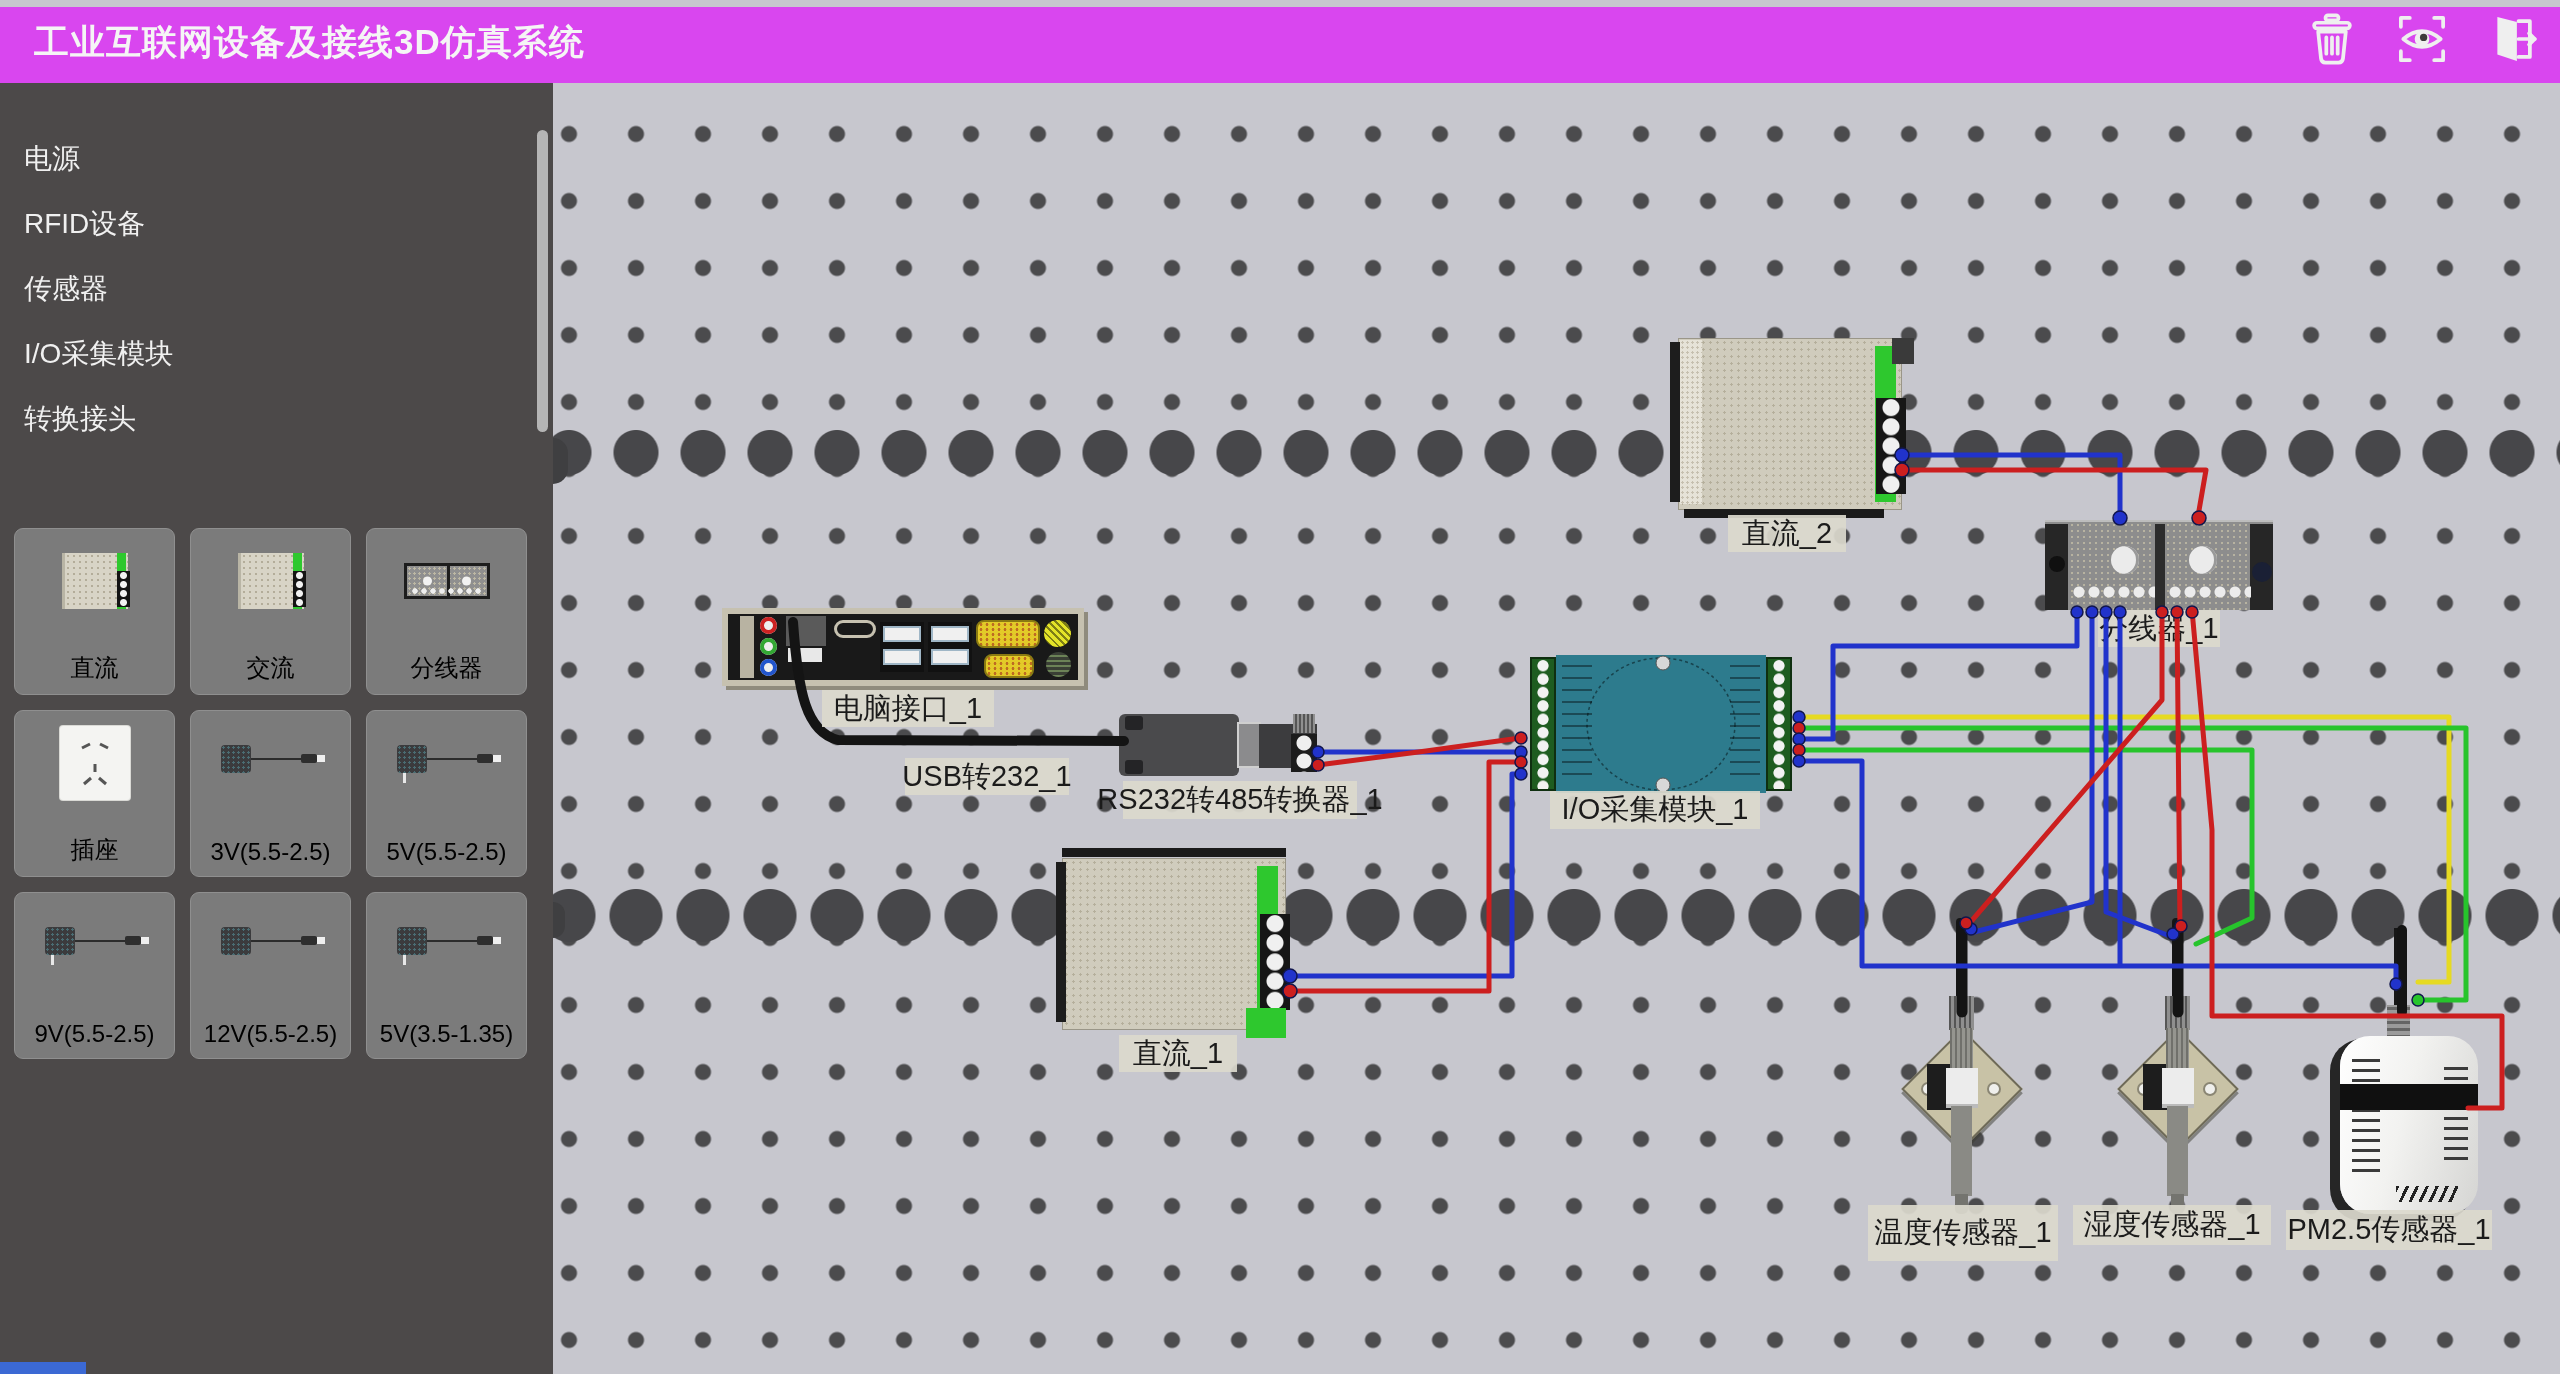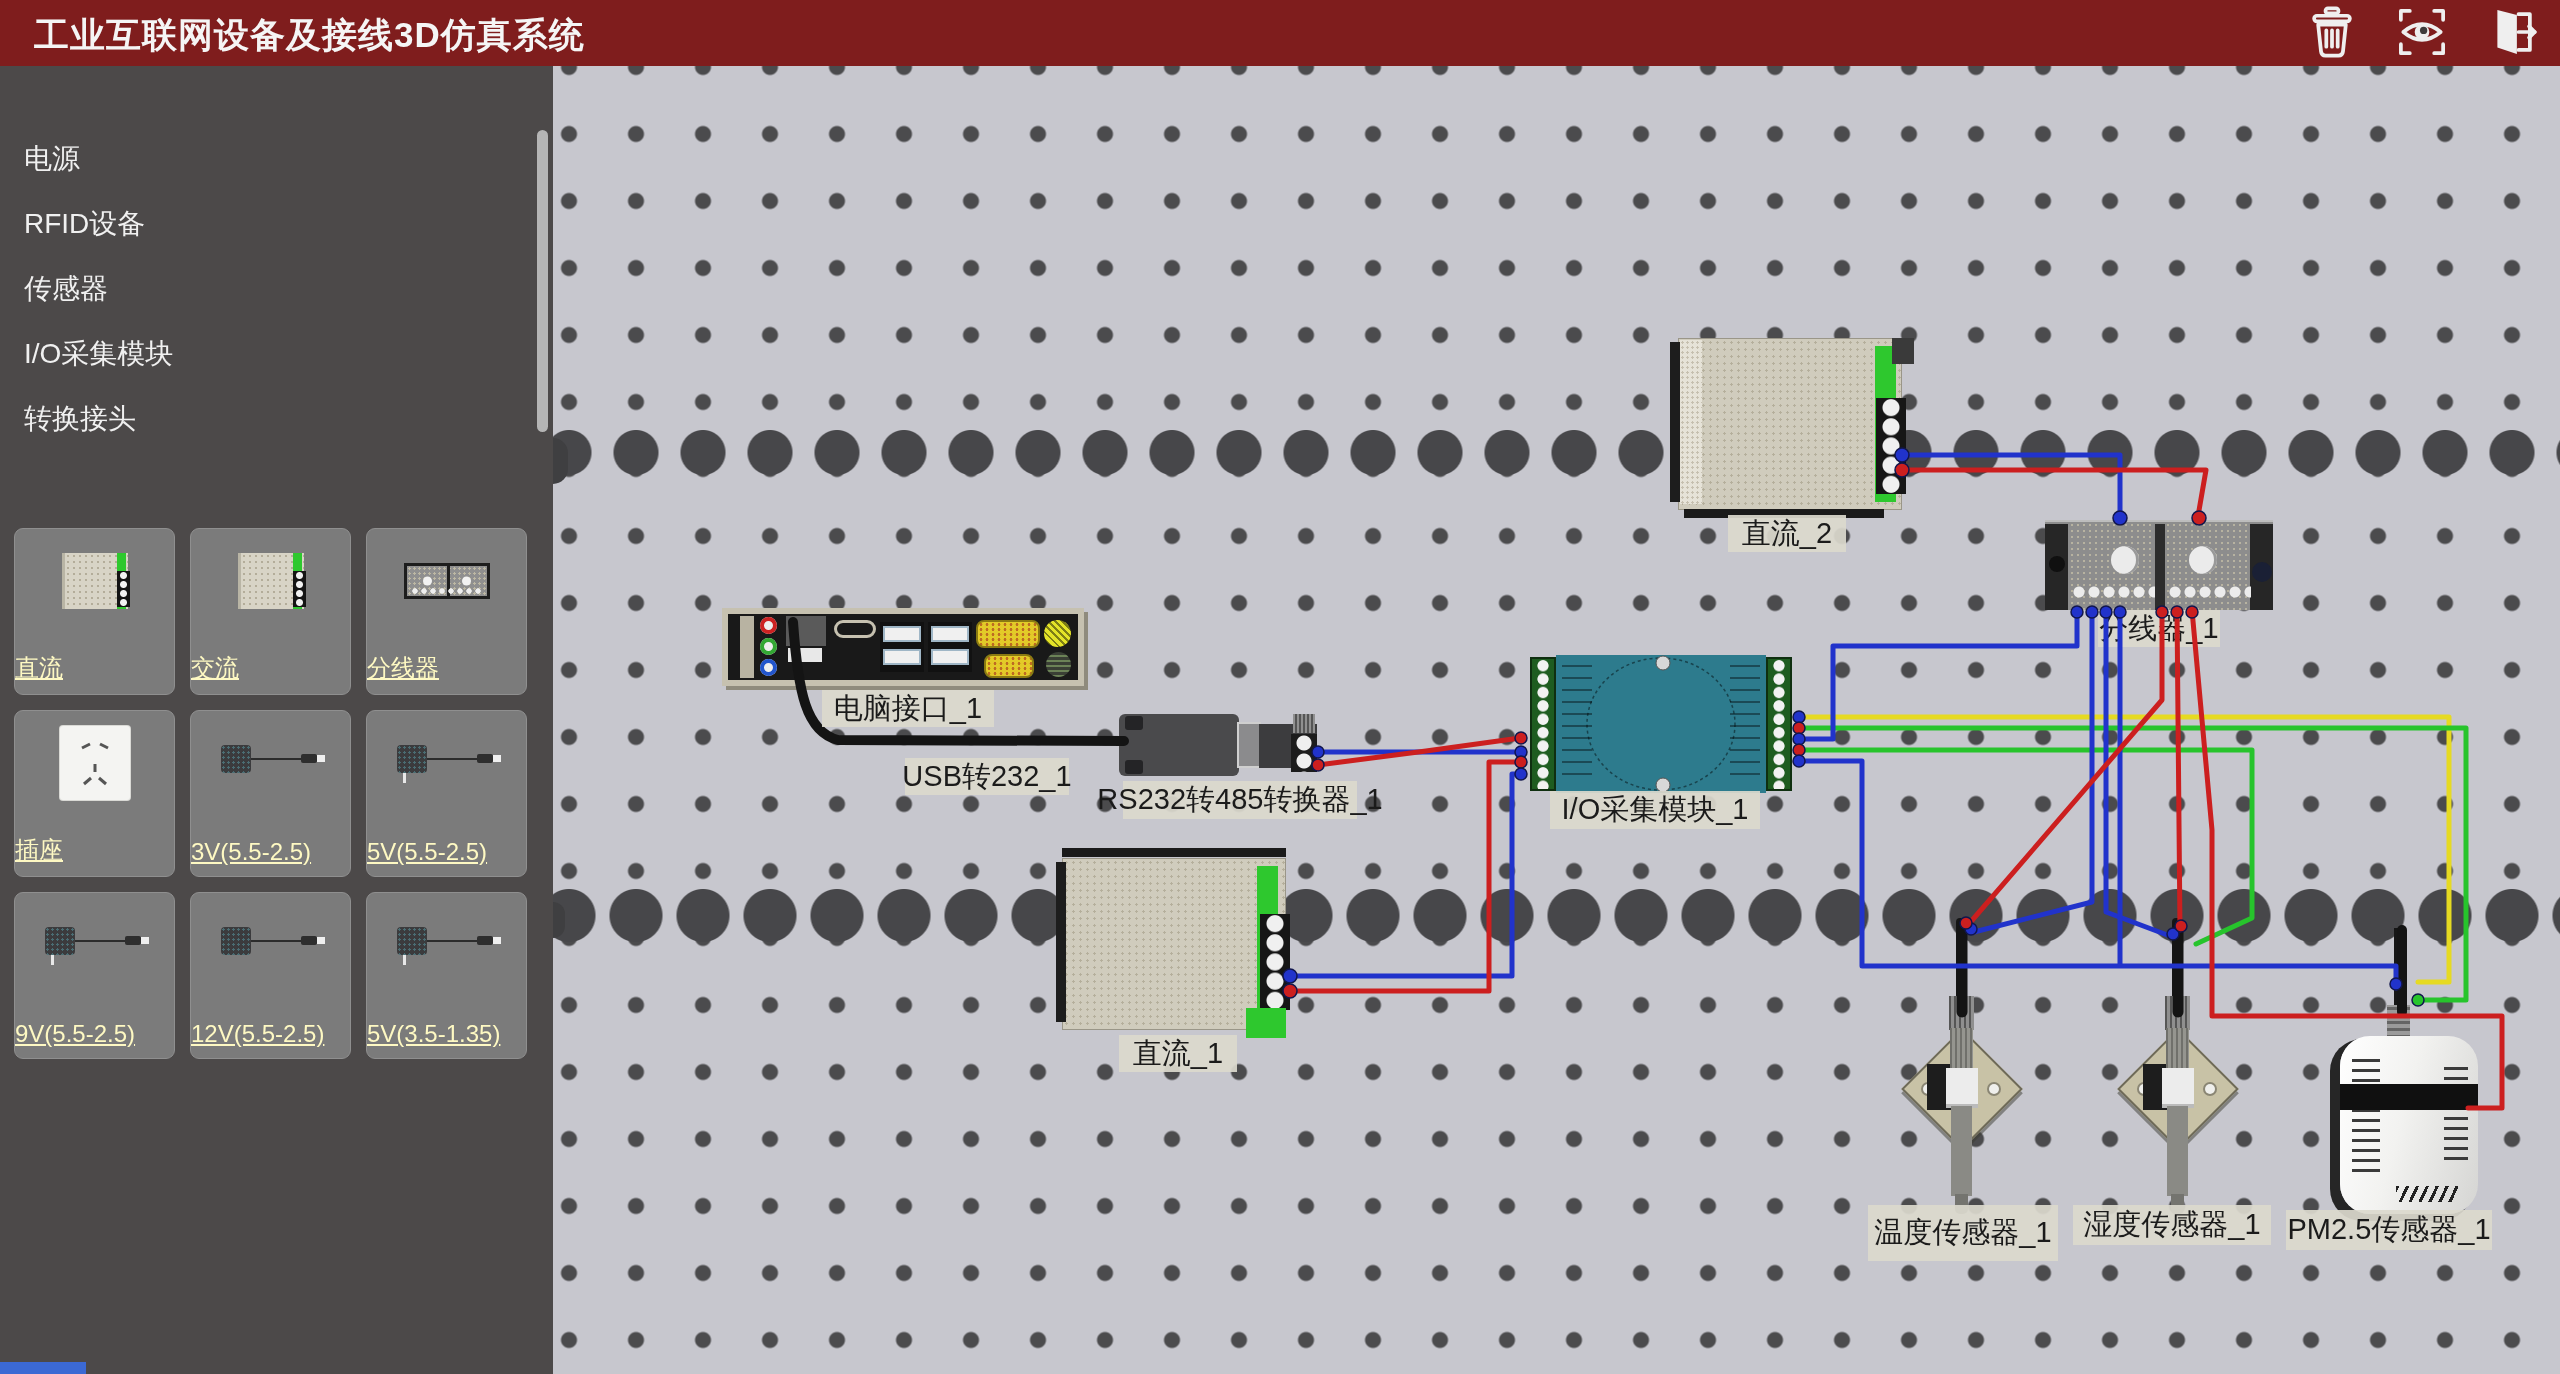--- a/index.html
+++ b/index.html
@@ -1,20 +1,20 @@
 <!DOCTYPE html>
 <html><head>
 <meta charset="utf-8">
 <style>
   * { margin:0; padding:0; box-sizing:border-box; }
   html,body { width:2560px; height:1374px; overflow:hidden; background:#c7c7ce;
     font-family:"Liberation Sans","DejaVu Sans",sans-serif; }
 
   
-  .topbar { position:absolute; left:0; top:0; width:2560px; height:66px; background:#7f1d1d; z-index:20; }
+  .topbar { position:absolute; left:0; top:7px; width:2560px; height:76px; background:#d946ef; z-index:20; }
   .topbar .title { position:absolute; left:34px; top:12px; color:#f5f5f5; font-size:35px; font-weight:bold; letter-spacing:1px; }
   .topbar .tools { position:absolute; right:10px; top:4px; display:flex; gap:14px; }
   .iconbtn { width:76px; height:56px; background:none; border:none; cursor:pointer; display:flex; align-items:center; justify-content:center; }
   .iconbtn svg { width:52px; height:52px; stroke:#efefef; fill:none; stroke-width:4.6; stroke-linecap:round; stroke-linejoin:round; }
 
   
   .sidebar { position:absolute; left:0; top:62px; width:553px; height:1312px; background:#4c4949; z-index:15; }
   .tabbar { position:absolute; left:0; top:0; width:553px; height:64px; background:#444141; }
   .tab { position:absolute; left:4px; top:8px; width:136px; height:56px; background:#535050; color:#f2f2f2;
          font-size:27px; display:flex; align-items:center; justify-content:center; border:none; cursor:pointer; }
@@ -25,21 +25,21 @@
   .vscroll { position:absolute; right:5px; top:68px; width:11px; height:302px; background:#b5b5b5; border-radius:6px; cursor:pointer; }
   .handle { position:absolute; left:553px; background:#3f3f41; z-index:16; }
   .h1 { top:438px; width:15px; height:46px; border-radius:0 46px 46px 0; }
   .h2 { top:902px; width:12px; height:36px; border-radius:0 36px 36px 0; }
   .bottom-strip { position:absolute; left:0; top:1362px; width:86px; height:12px; background:#3b69d4; z-index:21; }
 
   
   .tiles { position:absolute; left:14px; top:466px; width:528px; display:flex; flex-wrap:wrap; gap:15px; }
   .tile { width:161px; height:167px; background:#7b7b7b; border-radius:9px; border:1px solid #8f8f8f;
           position:relative; cursor:pointer; }
-  .tile .lbl { position:absolute; bottom:10px; width:100%; color:#fef9c3; font-size:24px; white-space:nowrap;text-decoration:underline; }
+  .tile .lbl { position:absolute; bottom:10px; width:100%; text-align:center; color:#000000; font-size:24px; white-space:nowrap; }
   .thumb { position:absolute; left:50%; top:52px; transform:translate(-50%,-50%); }
   
   .t-dc { width:66px; height:56px; background:#d8d4c6;
           background-image:radial-gradient(rgba(110,100,70,.35) 1px, transparent 1.4px); background-size:6px 6px;
           border-left:3px solid #b9b5a5; position:relative; }
   .t-dc .g { position:absolute; right:2px; top:0; width:9px; height:56px; background:#2ec82e; }
   .t-dc .b { position:absolute; right:-2px; top:18px; width:13px; height:36px; background:#141414;
              background-image:radial-gradient(circle at 50% 4.5px,#f2f2f2 3px, transparent 4px); background-size:100% 9px; }
   
   .t-socket { width:70px; height:74px; background:#f4f4f2; border-radius:3px; box-shadow:0 0 0 1px #d9d9d5; }

